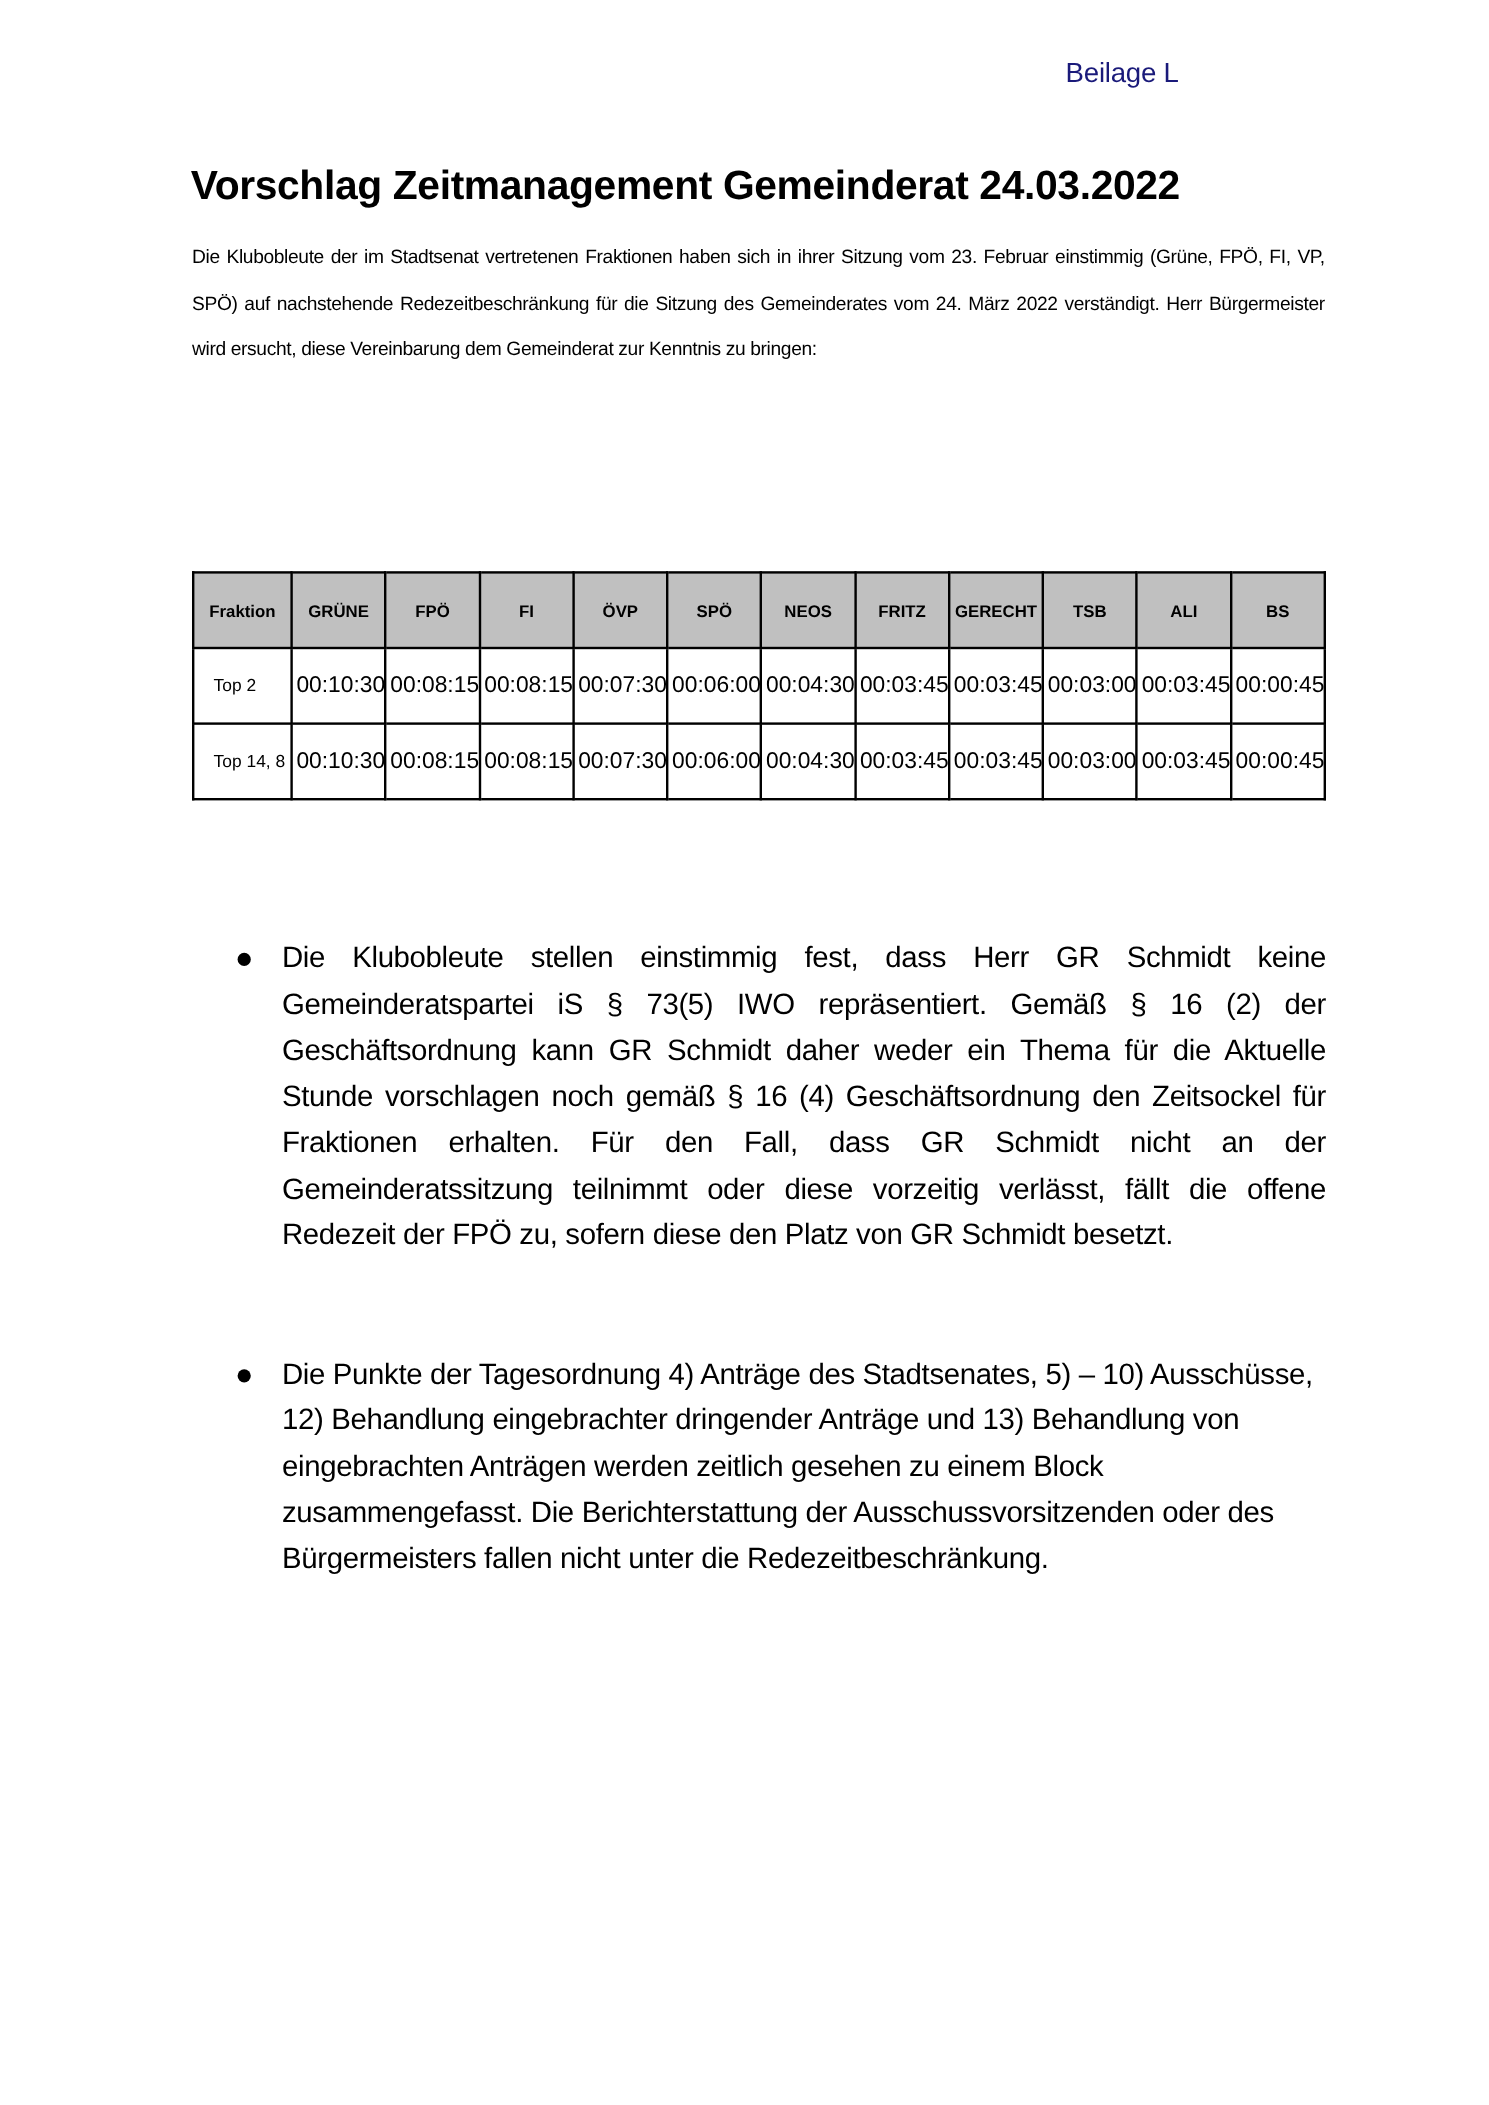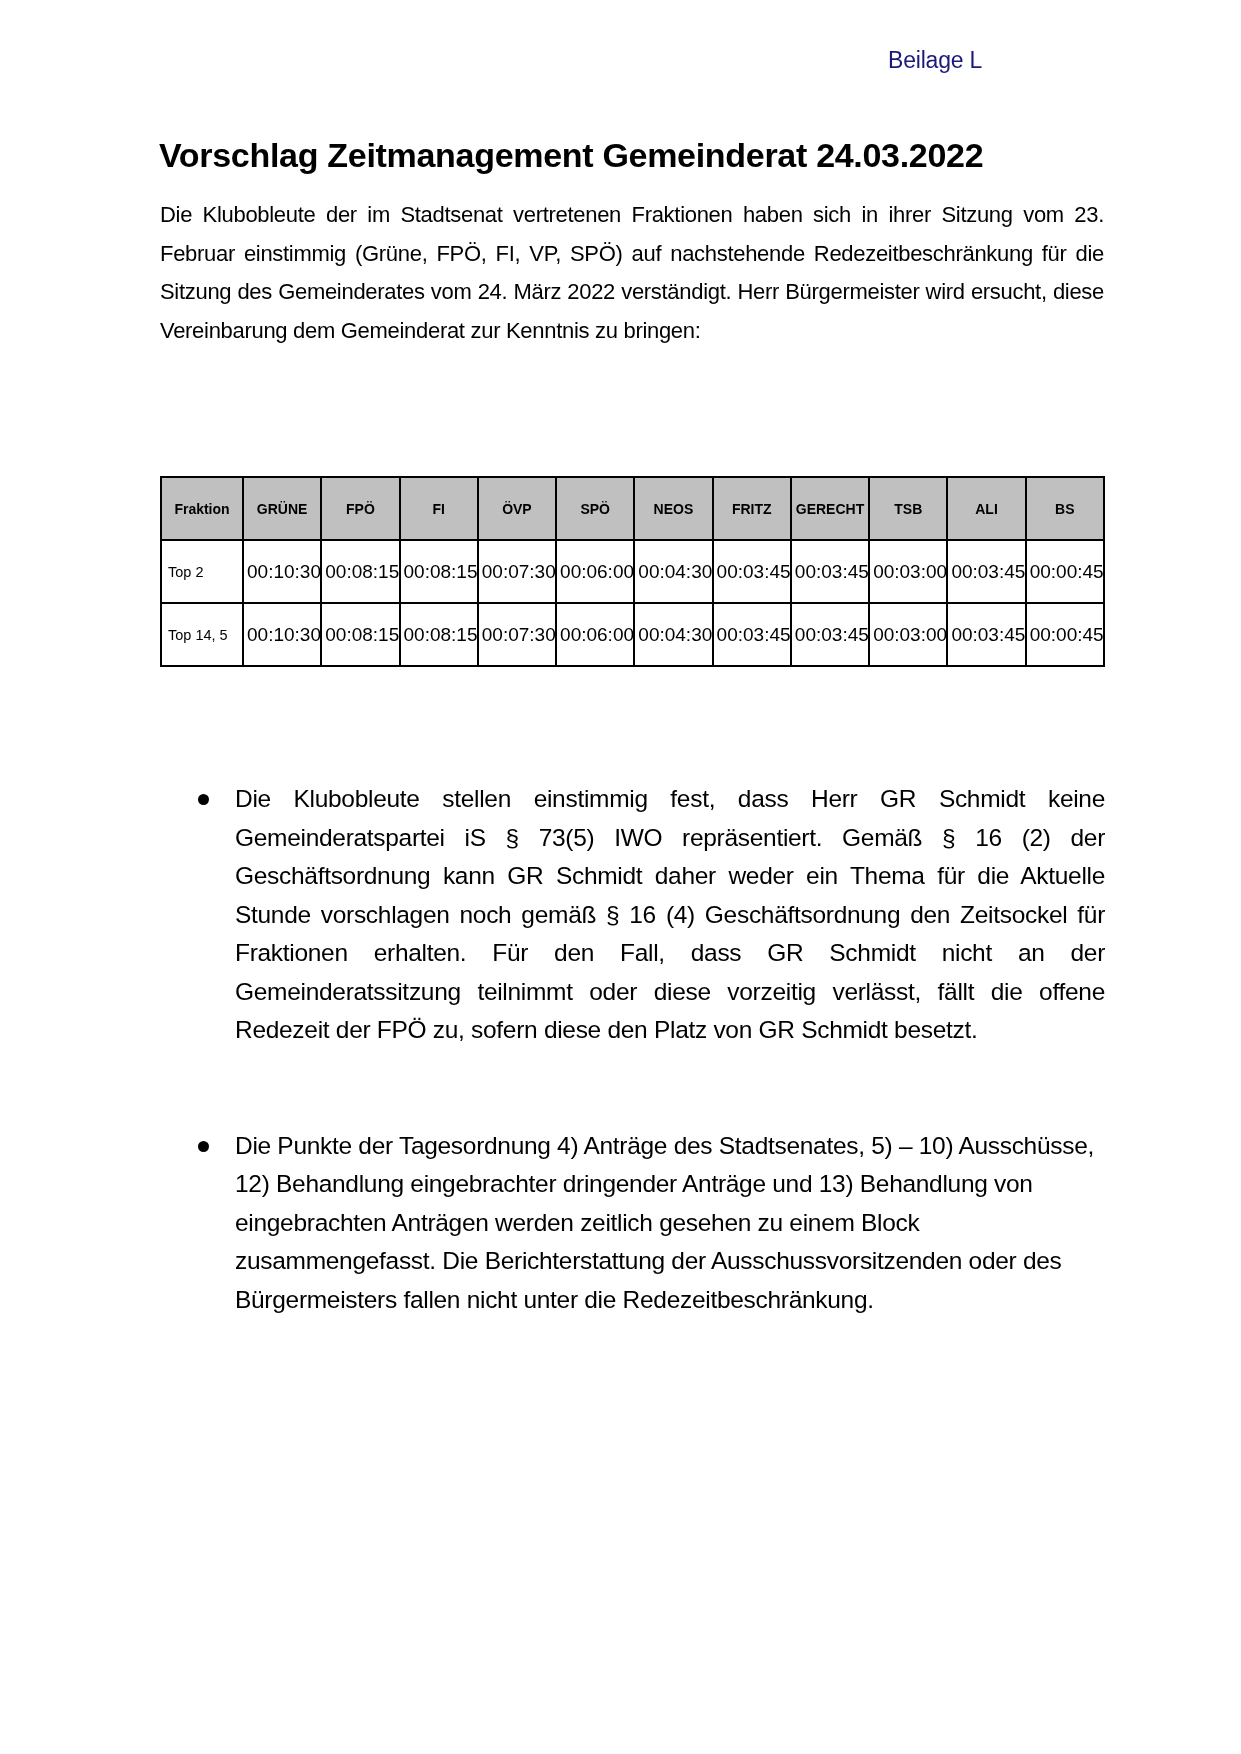--- a/index.html
+++ b/index.html
@@ -8,31 +8,31 @@
   .page { position: absolute; left: 12px; top: 0; width: 1241px; height: 1754px; }
 
   .attachment-label { position: absolute; left: 876px; top: 47px; font-size: 23px;
     color: #1a1a7a; font-family: "Liberation Sans", sans-serif; letter-spacing: -0.2px; }
 
   .title { position: absolute; left: 147px; top: 136px; margin: 0;
     font-size: 34px; font-weight: bold; letter-spacing: -0.3px;
     font-family: "Liberation Sans", sans-serif; white-space: nowrap; }
 
   .intro { position: absolute; left: 148px; top: 196px; width: 944px; margin: 0;
-    font-size: 22px; line-height: 38.5px; text-align: justify;
+    font-size: 16px; line-height: 38.5px; text-align: justify;
     font-family: "Liberation Sans", sans-serif; letter-spacing: -0.3px; }
 
   table.time-table { position: absolute; left: 148px; top: 464px;
     border-collapse: collapse; table-layout: fixed; width: 945px;
     font-family: "Liberation Sans", sans-serif; margin-top: 12px; }
   table.time-table th, table.time-table td { border: 2px solid #000; padding: 0 3px;
     text-align: center; vertical-align: middle; }
   table.time-table th { background: #c0c0c0; height: 61px; font-size: 14px; font-weight: bold; }
   table.time-table td { height: 61px; font-size: 19px; }
-  table.time-table td.row-label { text-align: left; padding-left: 6px; line-height: 20px; font-size: 14.5px; }
+  table.time-table td.row-label { text-align: left; padding-left: 16px; line-height: 20px; font-size: 14.5px; }
   table.time-table col.c0 { width: 82px; }
 
   ul.bullets { position: absolute; left: 223px; top: 780px; width: 870px; margin: 0; padding: 0;
     list-style: none; font-family: "Liberation Sans", sans-serif;
     font-size: 24.5px; line-height: 38.5px; letter-spacing: -0.3px; }
   ul.bullets li { position: relative; margin: 0 0 77px 0; }
   ul.bullets li .bullet-dot { position: absolute; left: -37px; top: 14px; width: 11px; height: 11px;
     border-radius: 50%; background: #000; }
   ul.bullets li .txt.justify { display: block; text-align: justify; }
   ul.bullets li .txt.left { display: block; text-align: left; }
@@ -88,21 +88,21 @@
         <td>00:07:30</td>
         <td>00:06:00</td>
         <td>00:04:30</td>
         <td>00:03:45</td>
         <td>00:03:45</td>
         <td>00:03:00</td>
         <td>00:03:45</td>
         <td>00:00:45</td>
       </tr>
       <tr>
-        <td class="row-label">Top 14, 5</td>
+        <td class="row-label">Top 14, 8</td>
         <td>00:10:30</td>
         <td>00:08:15</td>
         <td>00:08:15</td>
         <td>00:07:30</td>
         <td>00:06:00</td>
         <td>00:04:30</td>
         <td>00:03:45</td>
         <td>00:03:45</td>
         <td>00:03:00</td>
         <td>00:03:45</td>

